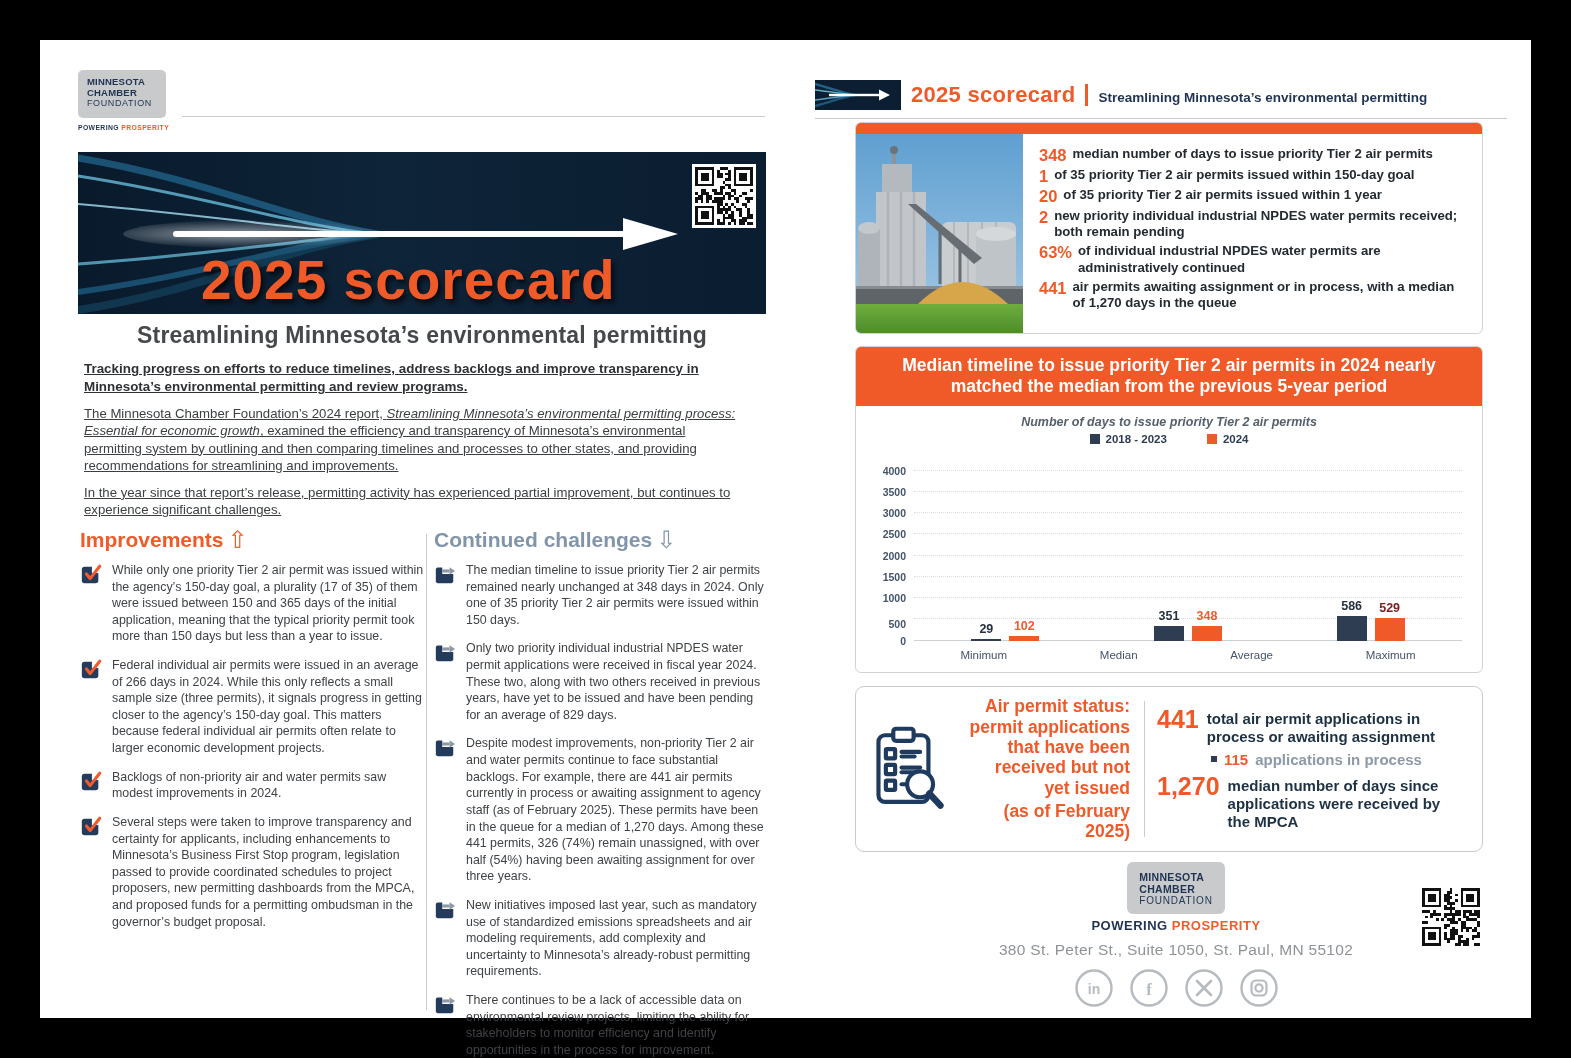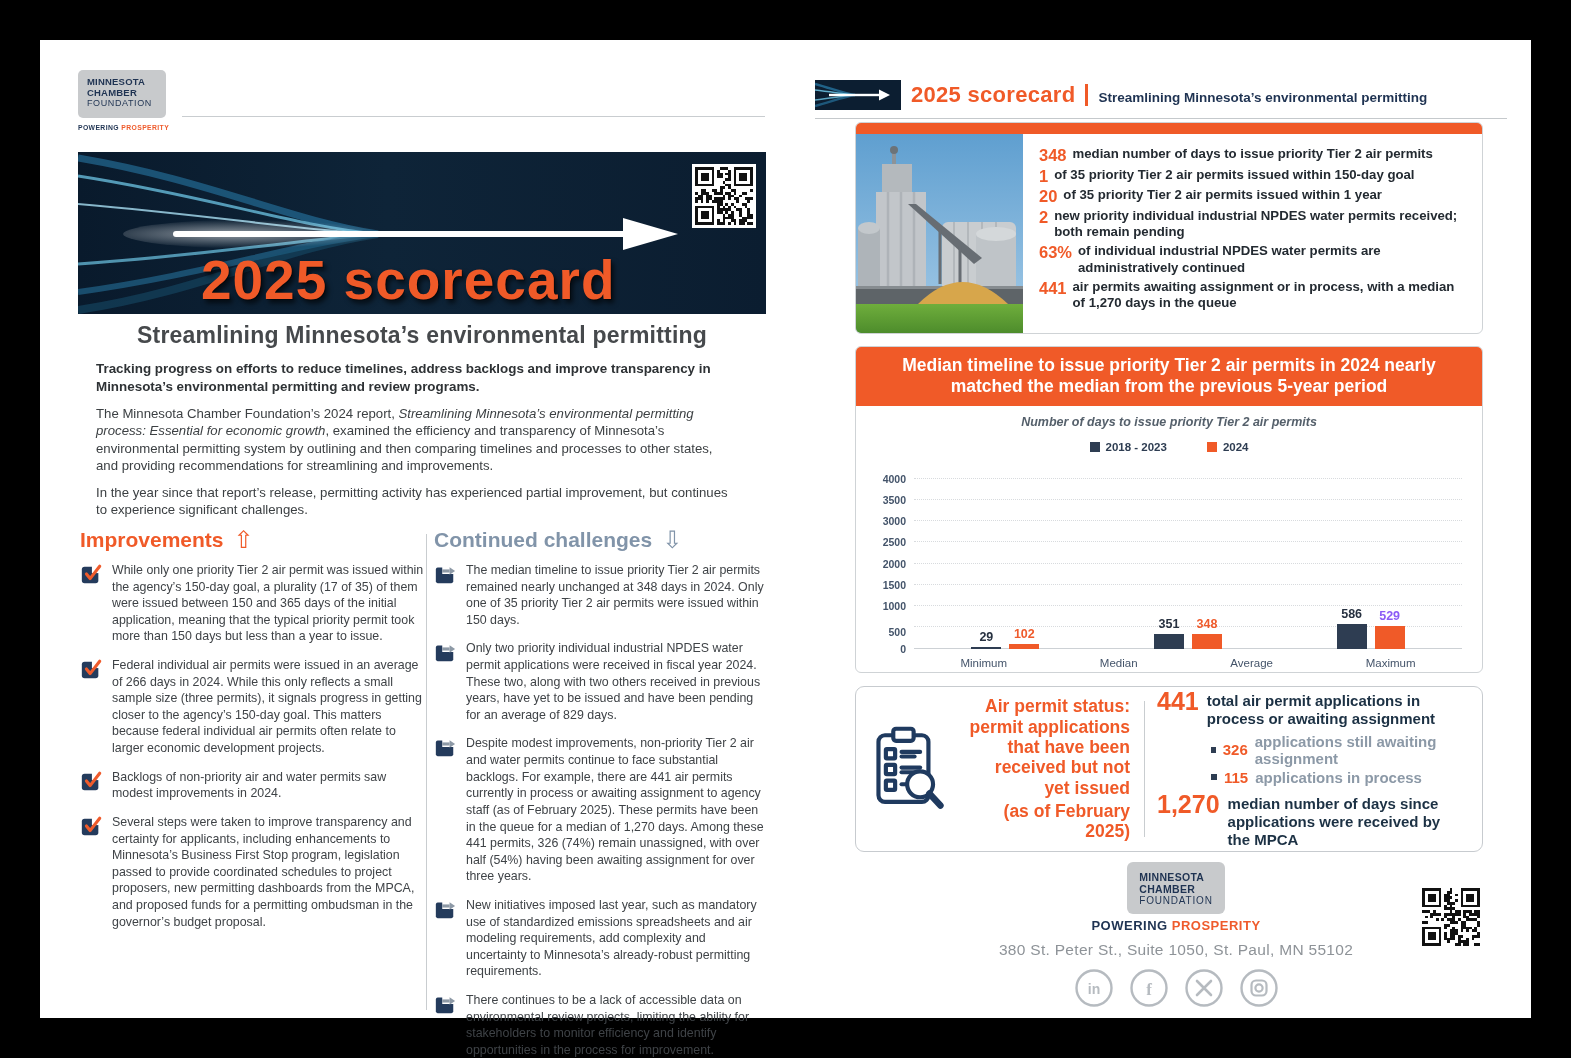--- a/index.html
+++ b/index.html
@@ -19,28 +19,28 @@
   .banner{left:38px;top:112px;width:688px;height:162px;overflow:hidden;}
   .banner svg{position:absolute;left:0;top:0;}
   .banner-title{position:absolute;left:48%;bottom:2px;transform:translateX(-50%);
     font-size:55px;font-weight:800;color:#f05a28;letter-spacing:1px;white-space:nowrap;
     text-shadow:3px 4px 5px rgba(0,0,0,.65),1px 1px 0 rgba(0,0,0,.4);}
   .banner-qr{position:absolute;right:10px;top:12px;width:64px;height:64px;background:#fff;padding:3px;box-sizing:border-box;}
   .banner-qr svg{width:100%;height:100%;display:block;position:static;}
 
   .page-title{left:38px;top:282px;width:688px;text-align:center;font-size:23px;font-weight:bold;color:#46494c;letter-spacing:.2px;}
   .intro{left:40px;top:320px;width:656px;color:#3c4043;}
-  .intro p{margin:0 0 9px 16px;font-size:13.2px;line-height:1.33;}
+  .intro p{margin:0 0 9px 4px;font-size:13.2px;line-height:1.33;text-decoration:underline;}
   .intro .lead{font-weight:bold;color:#2e3235;font-size:13.4px;}
   .intro .ital{font-style:italic;}
 
   .col-improve{left:40px;top:488px;width:348px;}
   .col-challenge{left:394px;top:488px;width:332px;}
   .col-divider{left:386px;top:494px;width:1px;height:476px;background:#c9cdd0;}
-  .col-head{font-size:21px;font-weight:800;margin:0 0 10px 0;display:flex;align-items:center;gap:10px;}
+  .col-head{font-size:21px;font-weight:800;margin:0 0 10px 0;display:flex;align-items:center;gap:4px;}
   .col-head.improve{color:#f05a28;}
   .col-head.challenge{color:#8194a9;}
   .col-head .arrow{font-weight:400;font-size:24px;line-height:1;}
   .li-item{display:flex;gap:10px;margin-bottom:12px;}
   .li-icon{flex:0 0 22px;width:22px;height:22px;margin-top:1px;}
   .li-text{font-size:12.4px;line-height:1.34;color:#3f4347;}
 
   
   .rp-header{left:775px;top:40px;width:692px;display:flex;align-items:center;gap:10px;}
   .mini-banner{width:86px;height:30px;flex:0 0 auto;}
@@ -56,21 +56,21 @@
   .stats-photo svg{display:block;width:167px;height:200px;}
   .stats-list{flex:1;padding:9px 14px 6px 16px;}
   .stat-row{display:flex;align-items:flex-start;margin:3px 0;}
   .stat-value{color:#f05a28;font-weight:800;font-size:16.5px;line-height:1;margin-right:6px;padding-top:1px;}
   .stat-text{color:#232a31;font-weight:bold;font-size:13.2px;line-height:1.24;}
 
   .chart-box{left:815px;top:306px;width:628px;height:327px;border:1px solid #cfd3d6;border-radius:6px;overflow:hidden;box-sizing:border-box;background:#fff;}
   .chart-head{background:#f05a28;color:#fff;text-align:center;font-size:17.5px;font-weight:800;line-height:1.22;padding:8px 10px;text-decoration:underline;}
   .chart-head span{display:inline-block;max-width:570px;}
   .chart-sub{text-align:center;font-size:12.5px;font-weight:bold;font-style:italic;color:#55606b;margin-top:9px;}
-  .chart-legend{display:flex;justify-content:center;gap:40px;margin-top:12px;}
+  .chart-legend{display:flex;justify-content:center;gap:40px;margin-top:4px;}
   .legend-item{display:flex;align-items:center;gap:6px;font-size:11.5px;font-weight:bold;color:#2e3d52;}
   .legend-swatch{width:10px;height:10px;}
   .chart-plot{position:relative;margin:26px 20px 0 58px;height:170px;}
   .gridline{position:absolute;left:0;right:0;height:0;border-top:1.5px dotted #d8dbde;}
   .gridline.zero{border-top:1px solid #cdd1d5;}
   .ytick{position:absolute;left:-48px;width:40px;text-align:right;font-size:10.5px;color:#44546a;font-weight:bold;}
   .bar-groups{position:absolute;left:0;right:0;top:0;bottom:0;display:flex;align-items:flex-end;justify-content:space-around;}
   .bar-group{display:flex;align-items:flex-end;gap:8px;}
   .bar-wrap{display:flex;flex-direction:column;align-items:center;}
   .bar-label{font-size:12.5px;font-weight:bold;margin-bottom:3px;white-space:nowrap;}
@@ -522,21 +522,21 @@
                 <div class="bar-label" style="color: rgb(239, 91, 44);">348</div>
                 <div class="bar" style="height: 14.79px; background: rgb(240, 90, 40);"></div>
               </div>
             </div>
             <div class="bar-group">
               <div class="bar-wrap">
                 <div class="bar-label" style="color: rgb(39, 49, 64);">586</div>
                 <div class="bar" style="height: 24.905px; background: rgb(46, 61, 82);"></div>
               </div>
               <div class="bar-wrap">
-                <div class="bar-label" style="color: #8b5cf6; margin-top: 8px;">529</div>
+                <div class="bar-label" style="color: #7f1d1d; margin-top: 8px;">529</div>
                 <div class="bar" style="height: 22.4825px; background: rgb(240, 90, 40);"></div>
               </div>
             </div>
           </div>
         </div>
       <div class="chart-xlabels">
           <span>Minimum</span>
           <span>Median</span>
           <span>Average</span>
           <span>Maximum</span>
@@ -570,25 +570,20 @@
           <div class="status-note">(as of February 2025)</div>
         </div>
       </div>
       <div class="status-divider"></div>
       <div class="status-right">
         <div class="big-stat">
           <span class="bs-value">441</span>
           <span class="bs-text">total air permit applications in process or awaiting assignment</span>
         </div>
         <div class="status-bullets">
-          <div class="sb-row">
-              <span class="sb-sq"></span>
-              <span class="sb-value">326</span>
-              <span class="sb-text">applications still awaiting assignment</span>
-            </div>
           <div class="sb-row">
               <span class="sb-sq"></span>
               <span class="sb-value">115</span>
               <span class="sb-text">applications in process</span>
             </div>
         </div>
         <div class="big-stat">
           <span class="bs-value">1,270</span>
           <span class="bs-text">median number of days since applications were received by the MPCA</span>
         </div>

